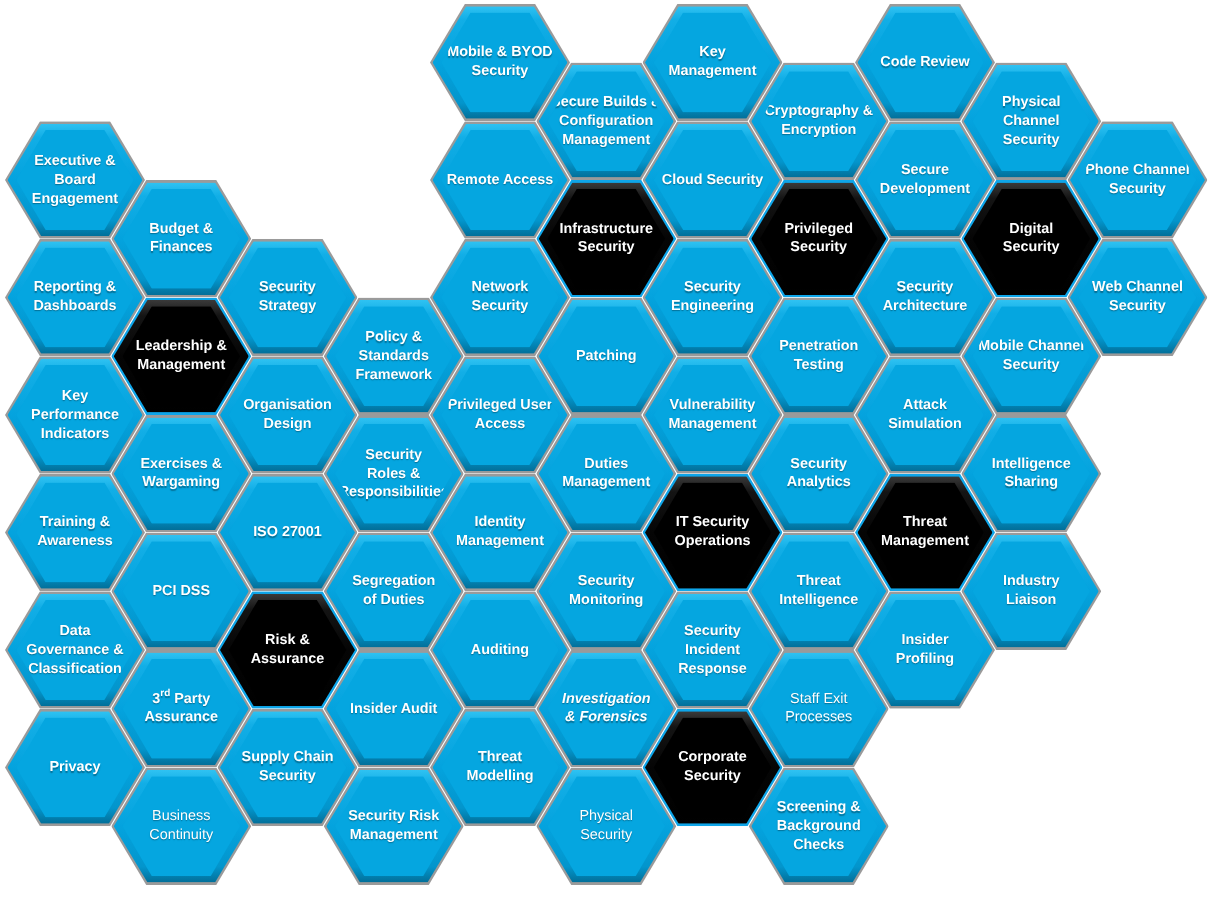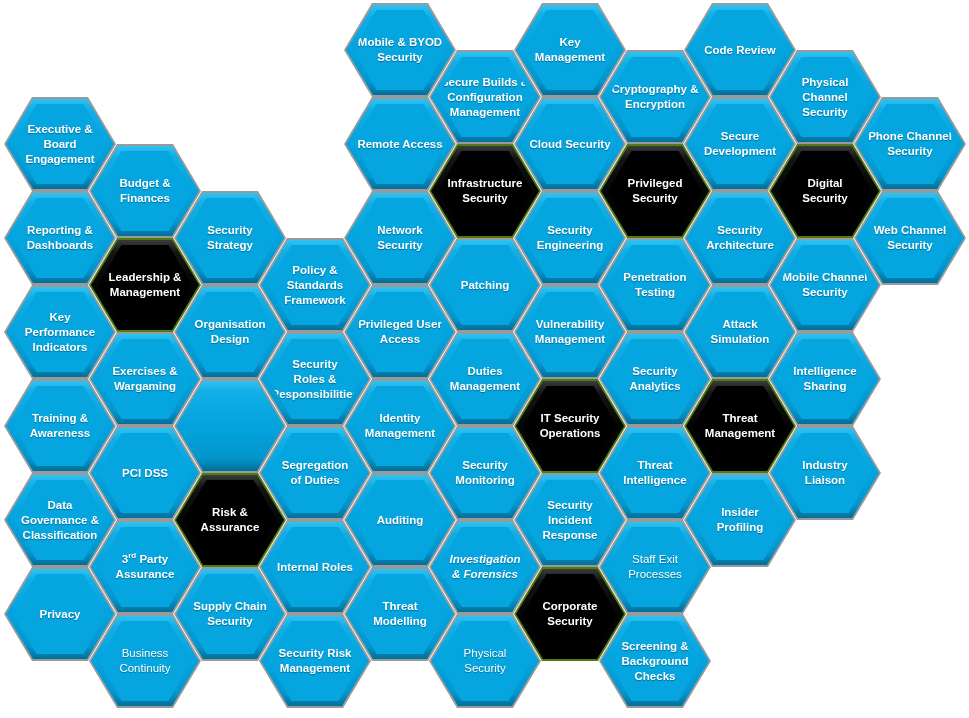--- a/index.html
+++ b/index.html
@@ -18,21 +18,21 @@
     position: absolute; left: 2px; top: 2px; right: 2px; bottom: 2px;
     clip-path: polygon(25% 0, 75% 0, 100% 50%, 75% 100%, 25% 100%, 0 50%);
     background: linear-gradient(180deg, #2fc2f2 0%, #12aee6 12%, #04a3de 50%, #0395cc 86%, #026f99 100%);
   }
   .hex .face {
     position: absolute; left: 9px; top: 7px; right: 9px; bottom: 7px;
     clip-path: polygon(25% 0, 75% 0, 100% 50%, 75% 100%, 25% 100%, 0 50%);
     background: #05a6e0;
     display: flex; align-items: center; justify-content: center;
   }
-  .hex.dark { background: #4d7c0f; }
+  .hex.dark { background: #0ea5e9; }
   .hex.dark .bevel { background: linear-gradient(180deg, #3a3a3a 0%, #141414 14%, #050505 50%, #000 100%); }
   .hex.dark .face { background: #000000; }
   .label {
     color: #ffffff; font-size: 11.5px; font-weight: bold; line-height: 15px;
     text-align: center; white-space: pre-line; padding: 0 2px;
     text-shadow: 0 1px 1px rgba(0,0,0,0.35);
   }
   .label.light { font-weight: normal; }
   .label sup { font-size: 8px; line-height: 0; }
 </style>
@@ -134,20 +134,23 @@
   </div>
     <div class="hex" style="left: 230px; top: 332px;">
     <div class="bevel"></div>
     <div class="face">
       <span class="label">Organisation
 Design</span>
     </div>
   </div>
     <div class="hex" style="left: 230px; top: 426px;">
     <div class="bevel"></div>
+    <div class="face">
+      <span class="label">ISO 27001</span>
+    </div>
   </div>
     <div class="hex dark" style="left: 230px; top: 520px;">
     <div class="bevel"></div>
     <div class="face">
       <span class="label">Risk &amp;
 Assurance</span>
     </div>
   </div>
     <div class="hex" style="left: 230px; top: 614px;">
     <div class="bevel"></div>
@@ -175,21 +178,21 @@
     <div class="hex" style="left: 315px; top: 473px;">
     <div class="bevel"></div>
     <div class="face">
       <span class="label">Segregation
 of Duties</span>
     </div>
   </div>
     <div class="hex" style="left: 315px; top: 567px;">
     <div class="bevel"></div>
     <div class="face">
-      <span class="label">Internal Roles</span>
+      <span class="label">Insider Audit</span>
     </div>
   </div>
     <div class="hex" style="left: 315px; top: 661px;">
     <div class="bevel"></div>
     <div class="face">
       <span class="label">Security Risk
 Management</span>
     </div>
   </div>
     <div class="hex" style="left: 400px; top: 50px;">

